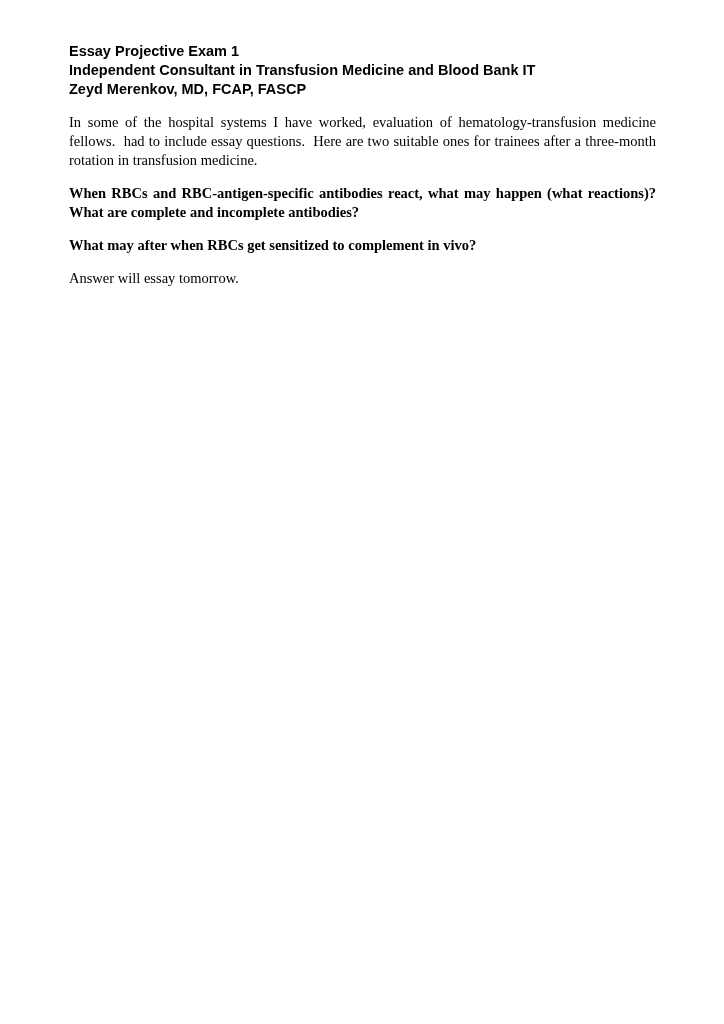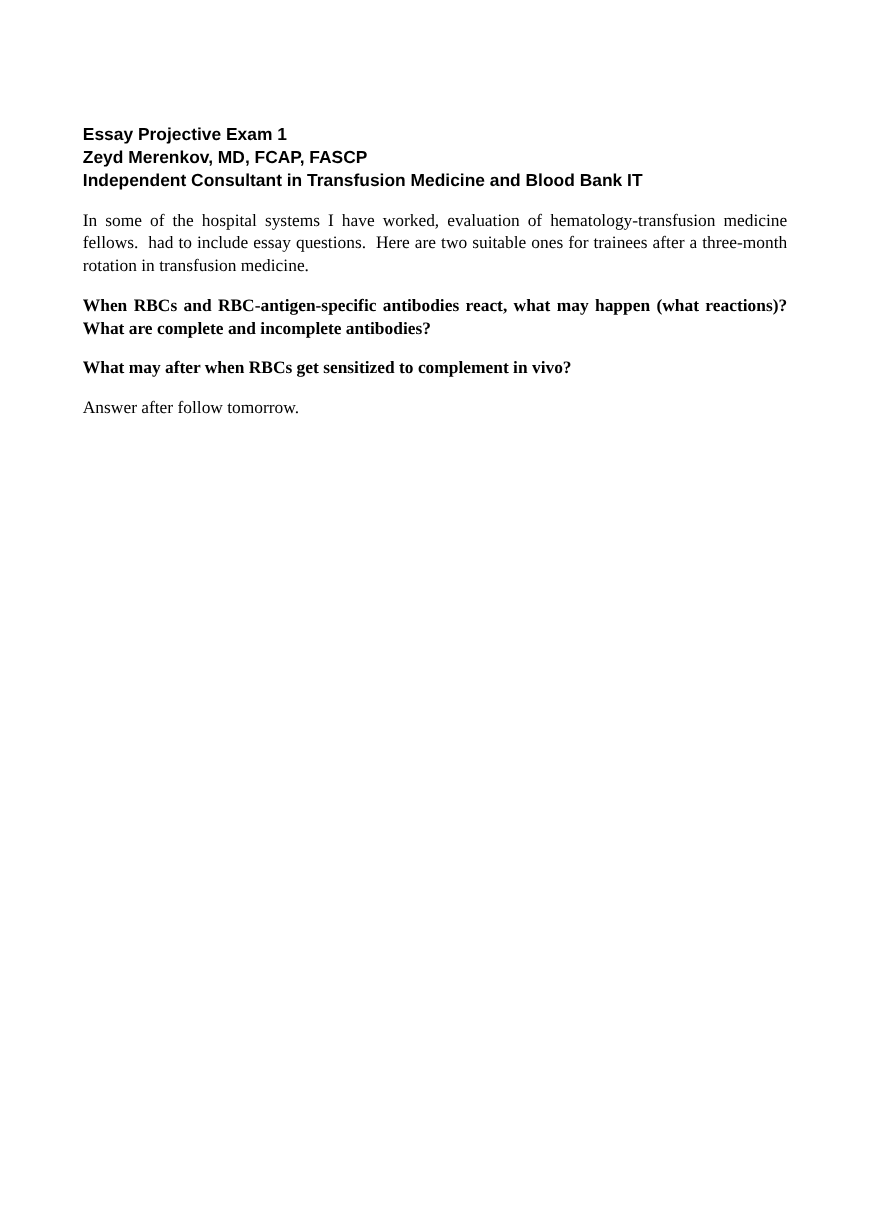--- a/index.html
+++ b/index.html
@@ -12,21 +12,21 @@
     height: 1024px;
     overflow: hidden;
     font-family: "Liberation Sans", "DejaVu Sans", sans-serif;
     color: #000000;
   }
   .page {
     box-sizing: border-box;
     width: 724px;
     height: 1024px;
     background: #ffffff;
-    padding: 104px 68px 0 69px;
+    padding: 42px 68px 0 69px;
   }
   .doc-text {
     font-size: 14.5px;
     line-height: 19px;
   }
   .heading p {
     margin: 0;
     font-weight: bold;
     text-align: left;
     white-space: pre-wrap;
@@ -41,25 +41,25 @@
     font-weight: bold;
   }
 </style>
 </head>
 <body>
 
 <div class="page doc-text">
 
   <div class="heading">
     <p>Essay Projective Exam 1</p>
+    <p>Independent Consultant in Transfusion Medicine and Blood Bank IT</p>
     <p>Zeyd Merenkov, MD, FCAP, FASCP</p>
-    <p>Independent Consultant in Transfusion Medicine and Blood Bank IT</p>
   </div>
 
   <p class="para">In some of the hospital systems I have worked, evaluation of hematology-transfusion medicine fellows.  had to include essay questions.  Here are two suitable ones for trainees after a three-month rotation in transfusion medicine.</p>
 
   <p class="para bold">When RBCs and RBC-antigen-specific antibodies react, what may happen (what reactions)?  What are complete and incomplete antibodies?</p>
 
   <p class="para bold">What may after when RBCs get sensitized to complement in vivo?</p>
 
-  <p class="para">Answer after follow tomorrow.</p>
+  <p class="para">Answer will essay tomorrow.</p>
 
 </div>
 
 </body></html>

